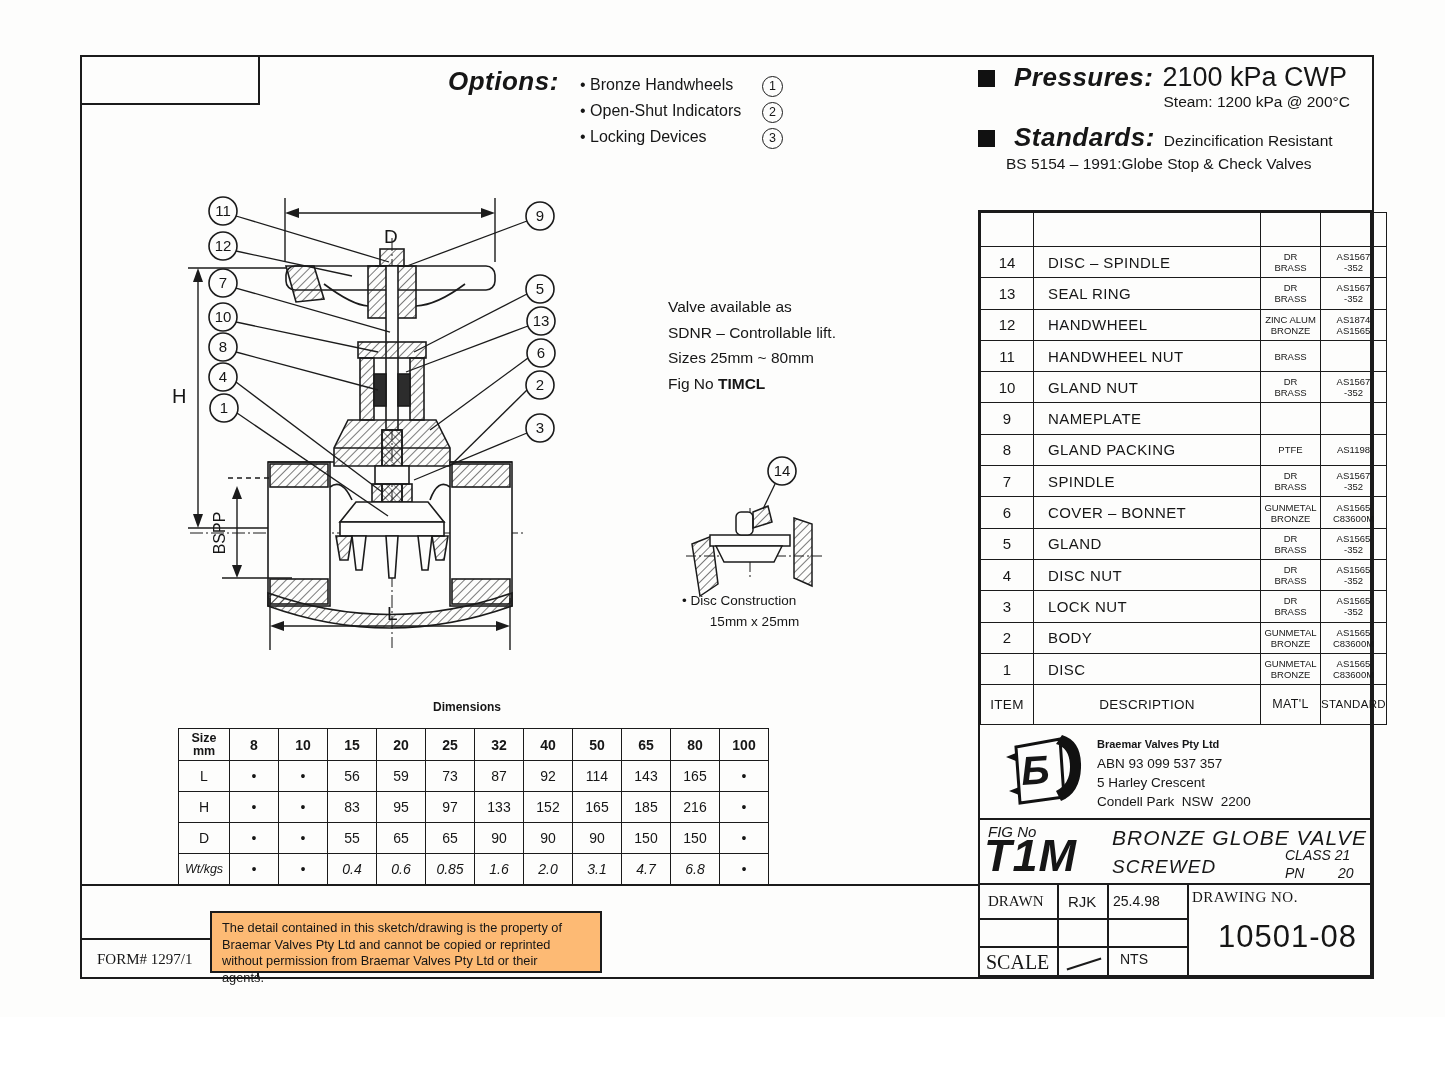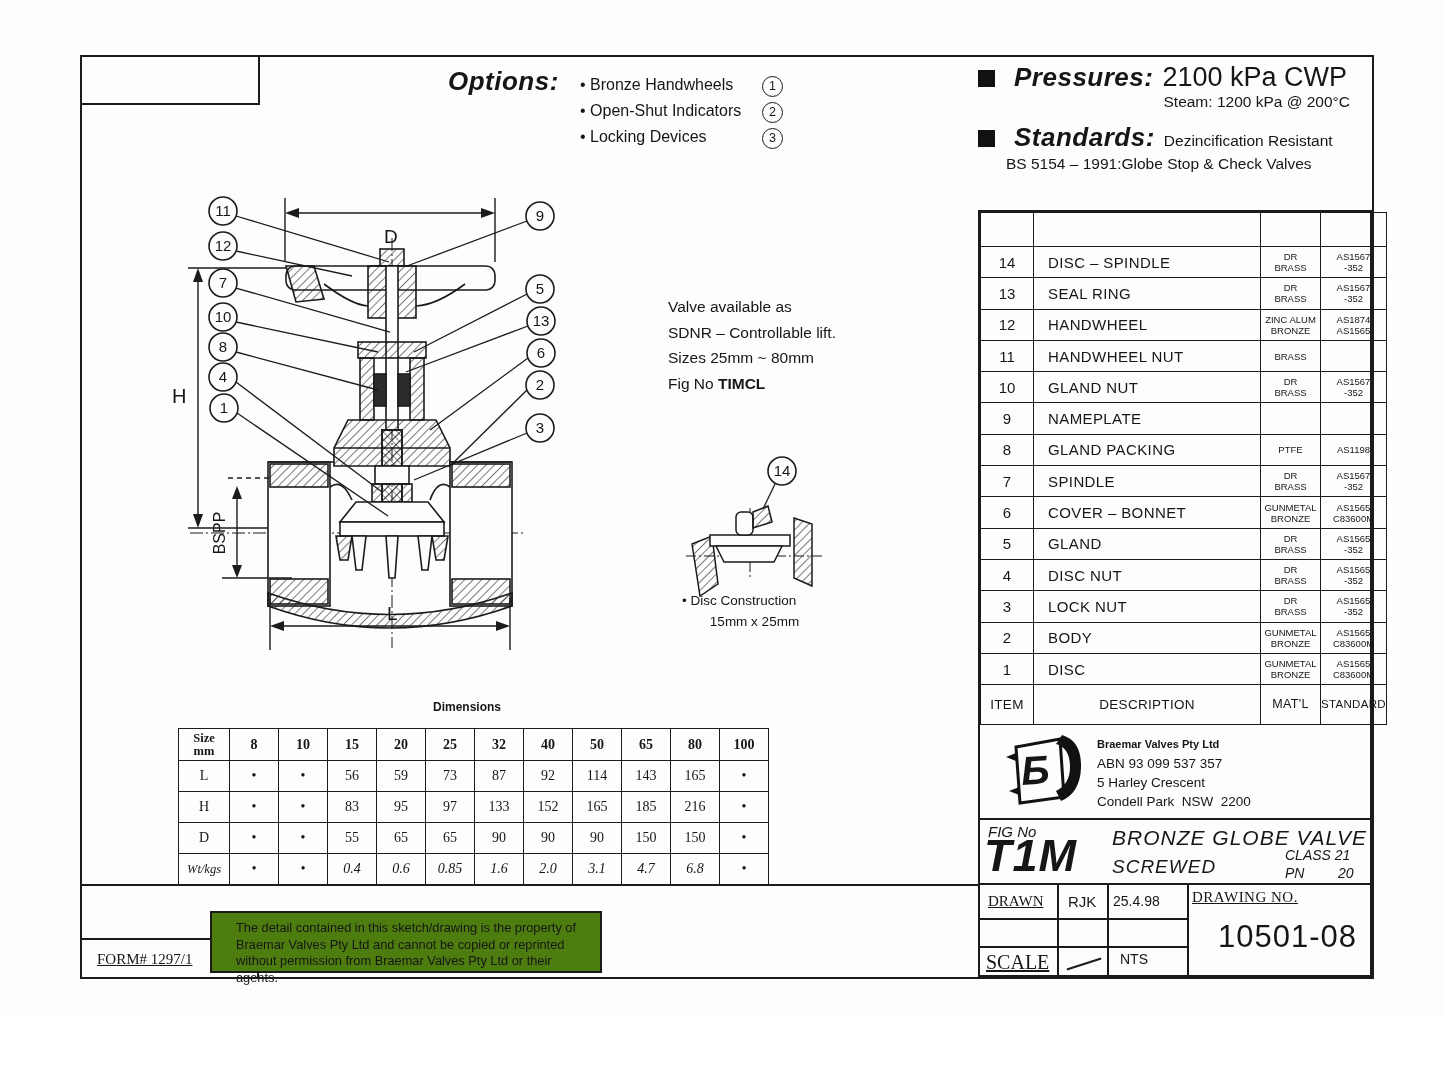--- a/index.html
+++ b/index.html
@@ -28,21 +28,21 @@
   #std-line3{margin-left:28px;font-size:15.5px;display:flex;justify-content:space-between;margin-top:1px;}
   #std-line4{text-align:right;font-size:15.5px;margin-top:1px;}
   
   #valve-note{left:668px;top:294px;width:240px;font-size:15.5px;line-height:25.5px;}
   #disc-caption{left:682px;top:590px;width:145px;font-size:13.5px;line-height:21px;text-align:left;}
   #disc-caption div:last-child{text-align:center;}
   
   #dims-title{left:178px;top:700px;width:578px;text-align:center;font-size:12px;font-weight:bold;}
   #dims-table{left:178px;top:728px;}
   table{border-collapse:collapse;}
-  #dims-table table{table-layout:fixed;font-family:Liberation Serif, serif;}
+  #dims-table table{table-layout:fixed;}
   #dims-table td{border:1.6px solid #1b1b1b;text-align:center;font-size:14px;height:30px;padding:0;}
   #dims-table tr.hdr td{font-weight:bold;height:31px;}
   #dims-table td.corner{font-size:12.5px;font-weight:bold;white-space:pre-line;line-height:13px;width:50px;}
   #dims-table td.szcol{width:48px;}
   #dims-table tr.wt td{font-style:italic;}
   
   #right-col{left:978px;top:210px;width:394px;height:767px;border:2px solid #1b1b1b;box-sizing:border-box;}
   #parts-table{width:100%;table-layout:fixed;}
   #parts-table td{border:1.5px solid #1b1b1b;padding:0;overflow:hidden;}
   #parts-table tr{height:31.3px;}
@@ -64,36 +64,36 @@
   #fig-row{position:relative;height:65px;border-bottom:2px solid #1b1b1b;box-sizing:border-box;font-style:italic;}
   #fig-label{position:absolute;left:8px;top:3px;font-size:15px;}
   #fig-number{position:absolute;left:4px;top:10px;font-size:45px;font-weight:bold;letter-spacing:1px;}
   #fig-product1{position:absolute;left:132px;top:6px;font-size:21px;letter-spacing:1px;}
   #fig-product2{position:absolute;left:132px;top:36px;font-size:19px;letter-spacing:1px;text-align:right;}
   #fig-class{position:absolute;left:305px;top:27px;font-size:14px;}
   #fig-pn-l{position:absolute;left:305px;top:45px;font-size:14px;}
   #fig-pn-v{position:absolute;left:358px;top:45px;font-size:14px;}
   
   #approvals{position:relative;height:90px;}
-  .ser{font-family:"Liberation Serif",serif;text-decoration:underline;}
+  .ser{font-family:"Liberation Serif",serif;}
   .cell{position:absolute;box-sizing:border-box;}
   #drawn-label{left:8px;top:8px;font-size:15px;}
   #drawn-by{left:88px;top:8px;font-size:15px;}
   #drawn-date{left:133px;top:8px;font-size:14px;}
   #scale-label{left:6px;top:66px;font-size:20px;}
   #scale-slash{left:86px;top:78px;width:36px;height:2px;background:#1b1b1b;transform:rotate(-18deg);}
   #scale-value{left:140px;top:66px;font-size:14px;}
   #dwgno-label{left:212px;top:4px;font-size:15px;letter-spacing:.5px;}
   #dwgno-value{left:238px;top:34px;font-size:31px;letter-spacing:1px;}
   .v-div{position:absolute;background:#1b1b1b;}
   
   #divider-885{left:80px;top:884px;width:898px;height:2px;background:#1b1b1b;}
   #form-box{left:80px;top:938px;width:177px;height:39px;border-top:2px solid #1b1b1b;border-right:2px solid #1b1b1b;}
   #form-text{left:97px;top:951px;font-size:15px;}
-  #disclaimer-box{left:210px;top:911px;width:392px;height:62px;border:2px solid #1b1b1b;background:#4d7c0f;box-sizing:border-box;padding:7px 0 0 24px;font-size:12.8px;line-height:16.5px;}
+  #disclaimer-box{left:210px;top:911px;width:392px;height:62px;border:2px solid #1b1b1b;background:#fdba74;box-sizing:border-box;padding:7px 0 0 10px;font-size:12.8px;line-height:16.5px;}
   svg text{font-family:"Liberation Sans",sans-serif;fill:#161616;}
 </style>
 </head>
 <body>
 
 <div id="sheet">
 
   <div class="abs" id="page-border"></div>
   <div class="abs" id="corner-box"></div>
 

